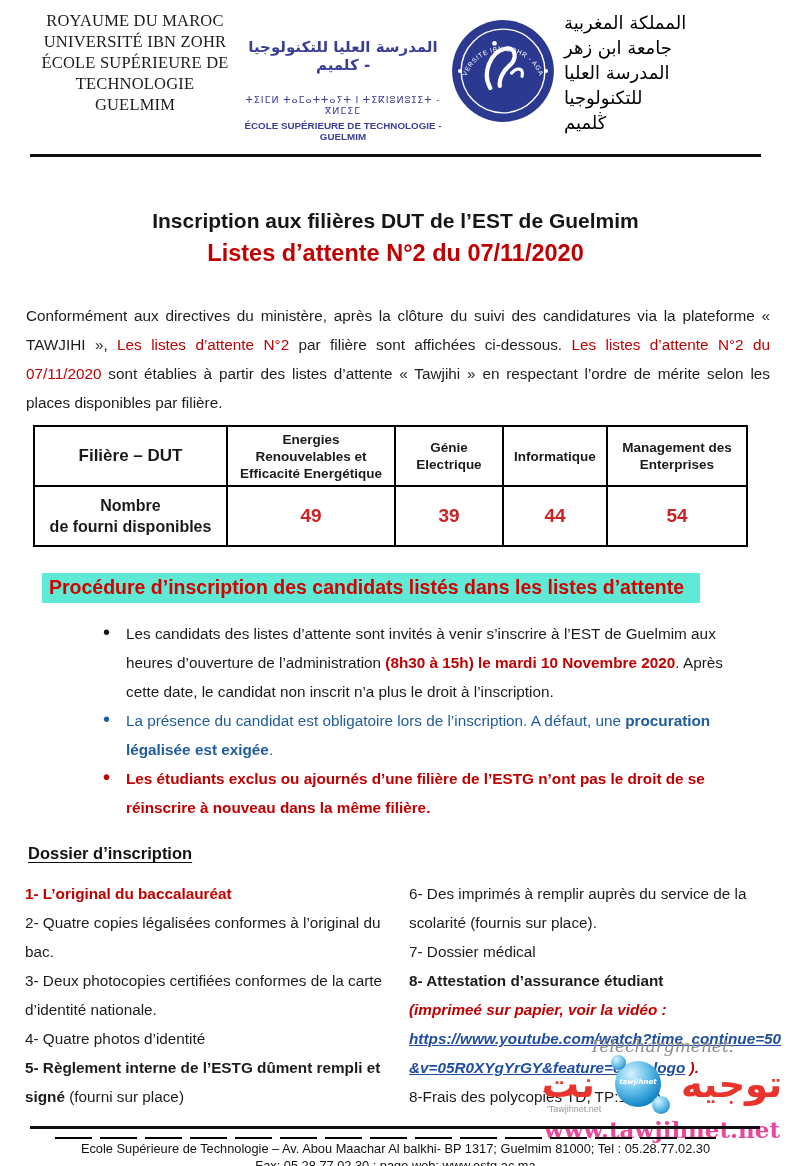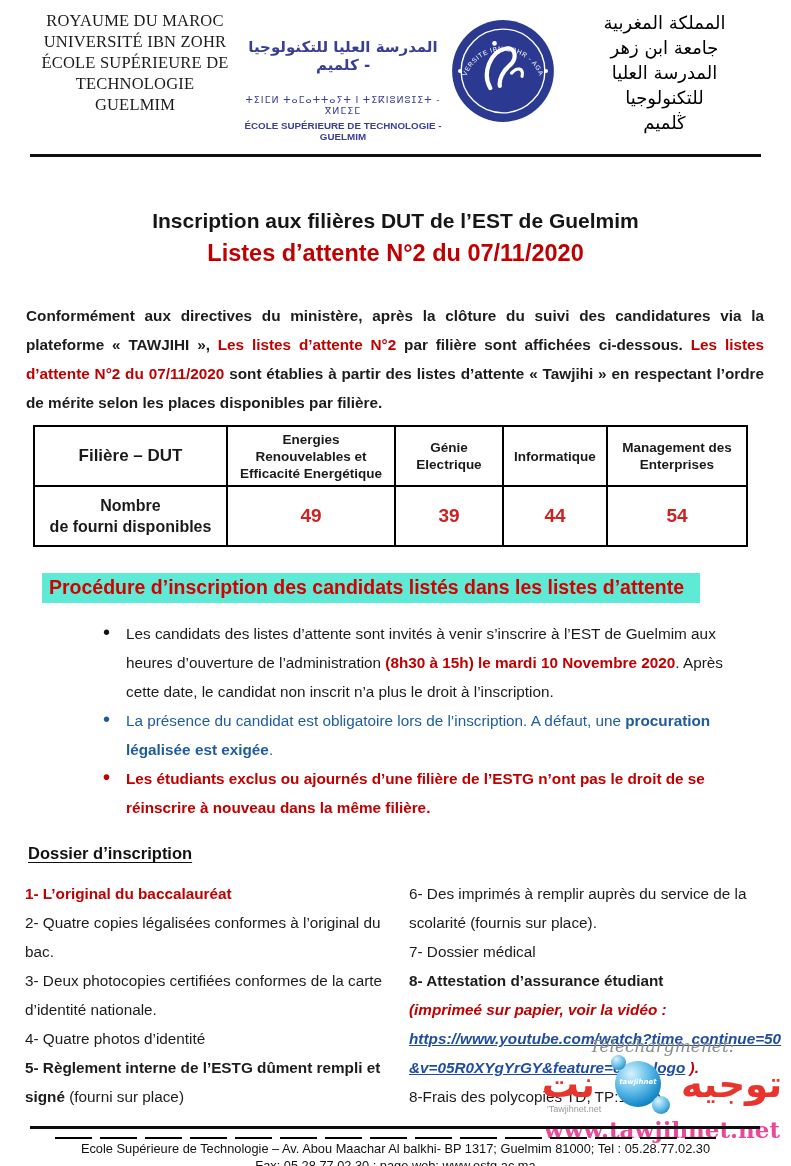--- a/index.html
+++ b/index.html
@@ -11,30 +11,30 @@
 
   
   .header { display:flex; align-items:flex-start; padding:10px 26px 0 30px; }
   .h-left { width:210px; font-family:"Liberation Serif",serif; font-size:16.5px; line-height:21px;
             text-align:center; color:#1b1b1b; letter-spacing:.2px; }
   .h-center { width:198px; margin-left:4px; margin-top:28px; text-align:center; color:#3a3f96; }
   .h-center .ar  { font-family:"DejaVu Sans",sans-serif; font-size:15px; font-weight:bold; }
   .h-center .tif { font-size:9.5px; margin-top:20px; font-weight:normal; letter-spacing:1px; }
   .h-center .fr  { font-size:9.8px; font-weight:bold; margin-top:4px; }
   .h-logo { width:122px; display:flex; justify-content:center; margin-top:8px; }
-  .h-right { flex:1; text-align:center; margin-top:0; font-family:"DejaVu Sans",sans-serif;
+  .h-right { flex:1; text-align:left; margin-top:0; font-family:"DejaVu Sans",sans-serif;
              font-size:18px; line-height:25px; color:#000; direction:rtl; }
   .rule1 { height:3px; background:#101010; margin:12px 30px 0 30px; }
 
   
   .title1 { margin-top:52px; text-align:center; font-size:21px; font-weight:bold; color:#161616; }
   .title2 { margin-top:7px;  text-align:center; font-size:23.5px; font-weight:bold; color:#c00000; }
 
   
-  .intro { margin:34px 27px 0 26px; font-size:15.3px; line-height:29px; text-align:justify; color:#1c1c1c;font-weight:bold; }
+  .intro { margin:34px 21px 0 26px; font-size:15.3px; line-height:29px; text-align:justify; color:#1c1c1c; }
   .red { color:#c00000;text-align:center; }
 
   
   .table-wrap { margin:8px 0 0 33px; }
   table { border-collapse:collapse; }
   th,td { border:2.4px solid #000; text-align:center; vertical-align:middle; background:#fff; }
   .row-h  { height:60px; }
   .row-v  { height:60px; }
   .c0h    { font-size:17px;   font-weight:bold; }
   .ch     { font-size:13.5px; font-weight:bold; line-height:17px; padding:2px 6px; }

